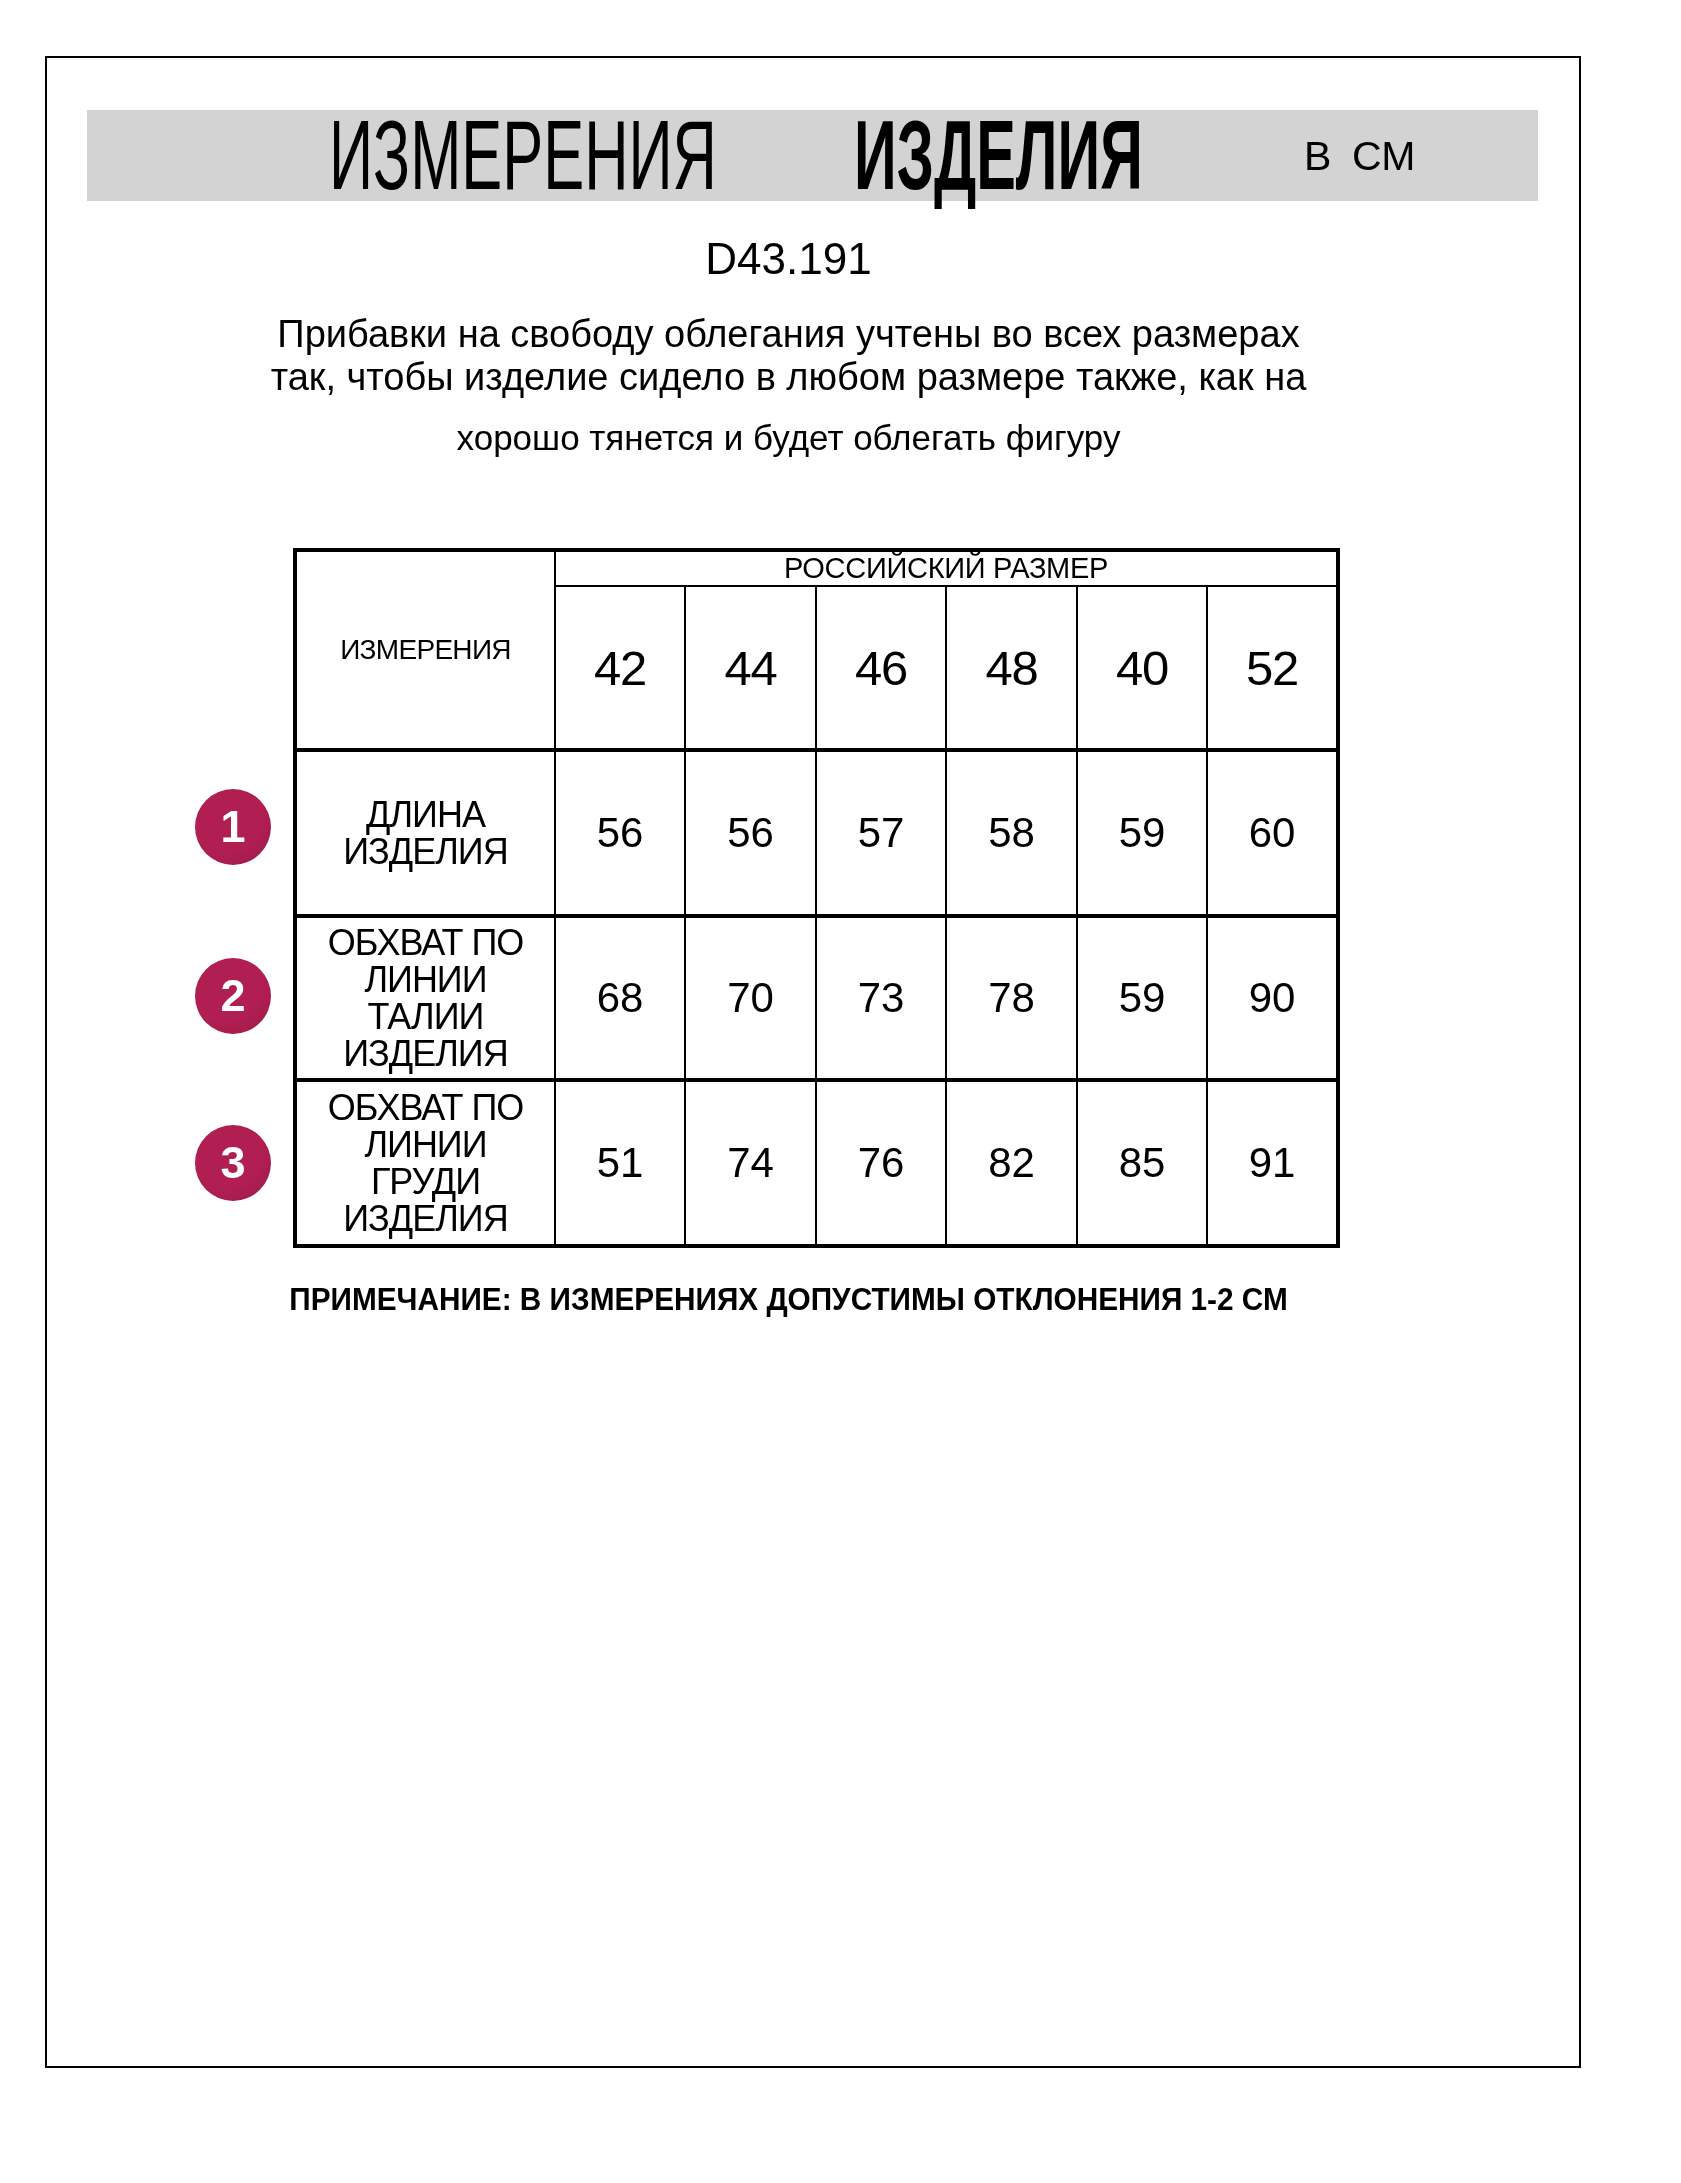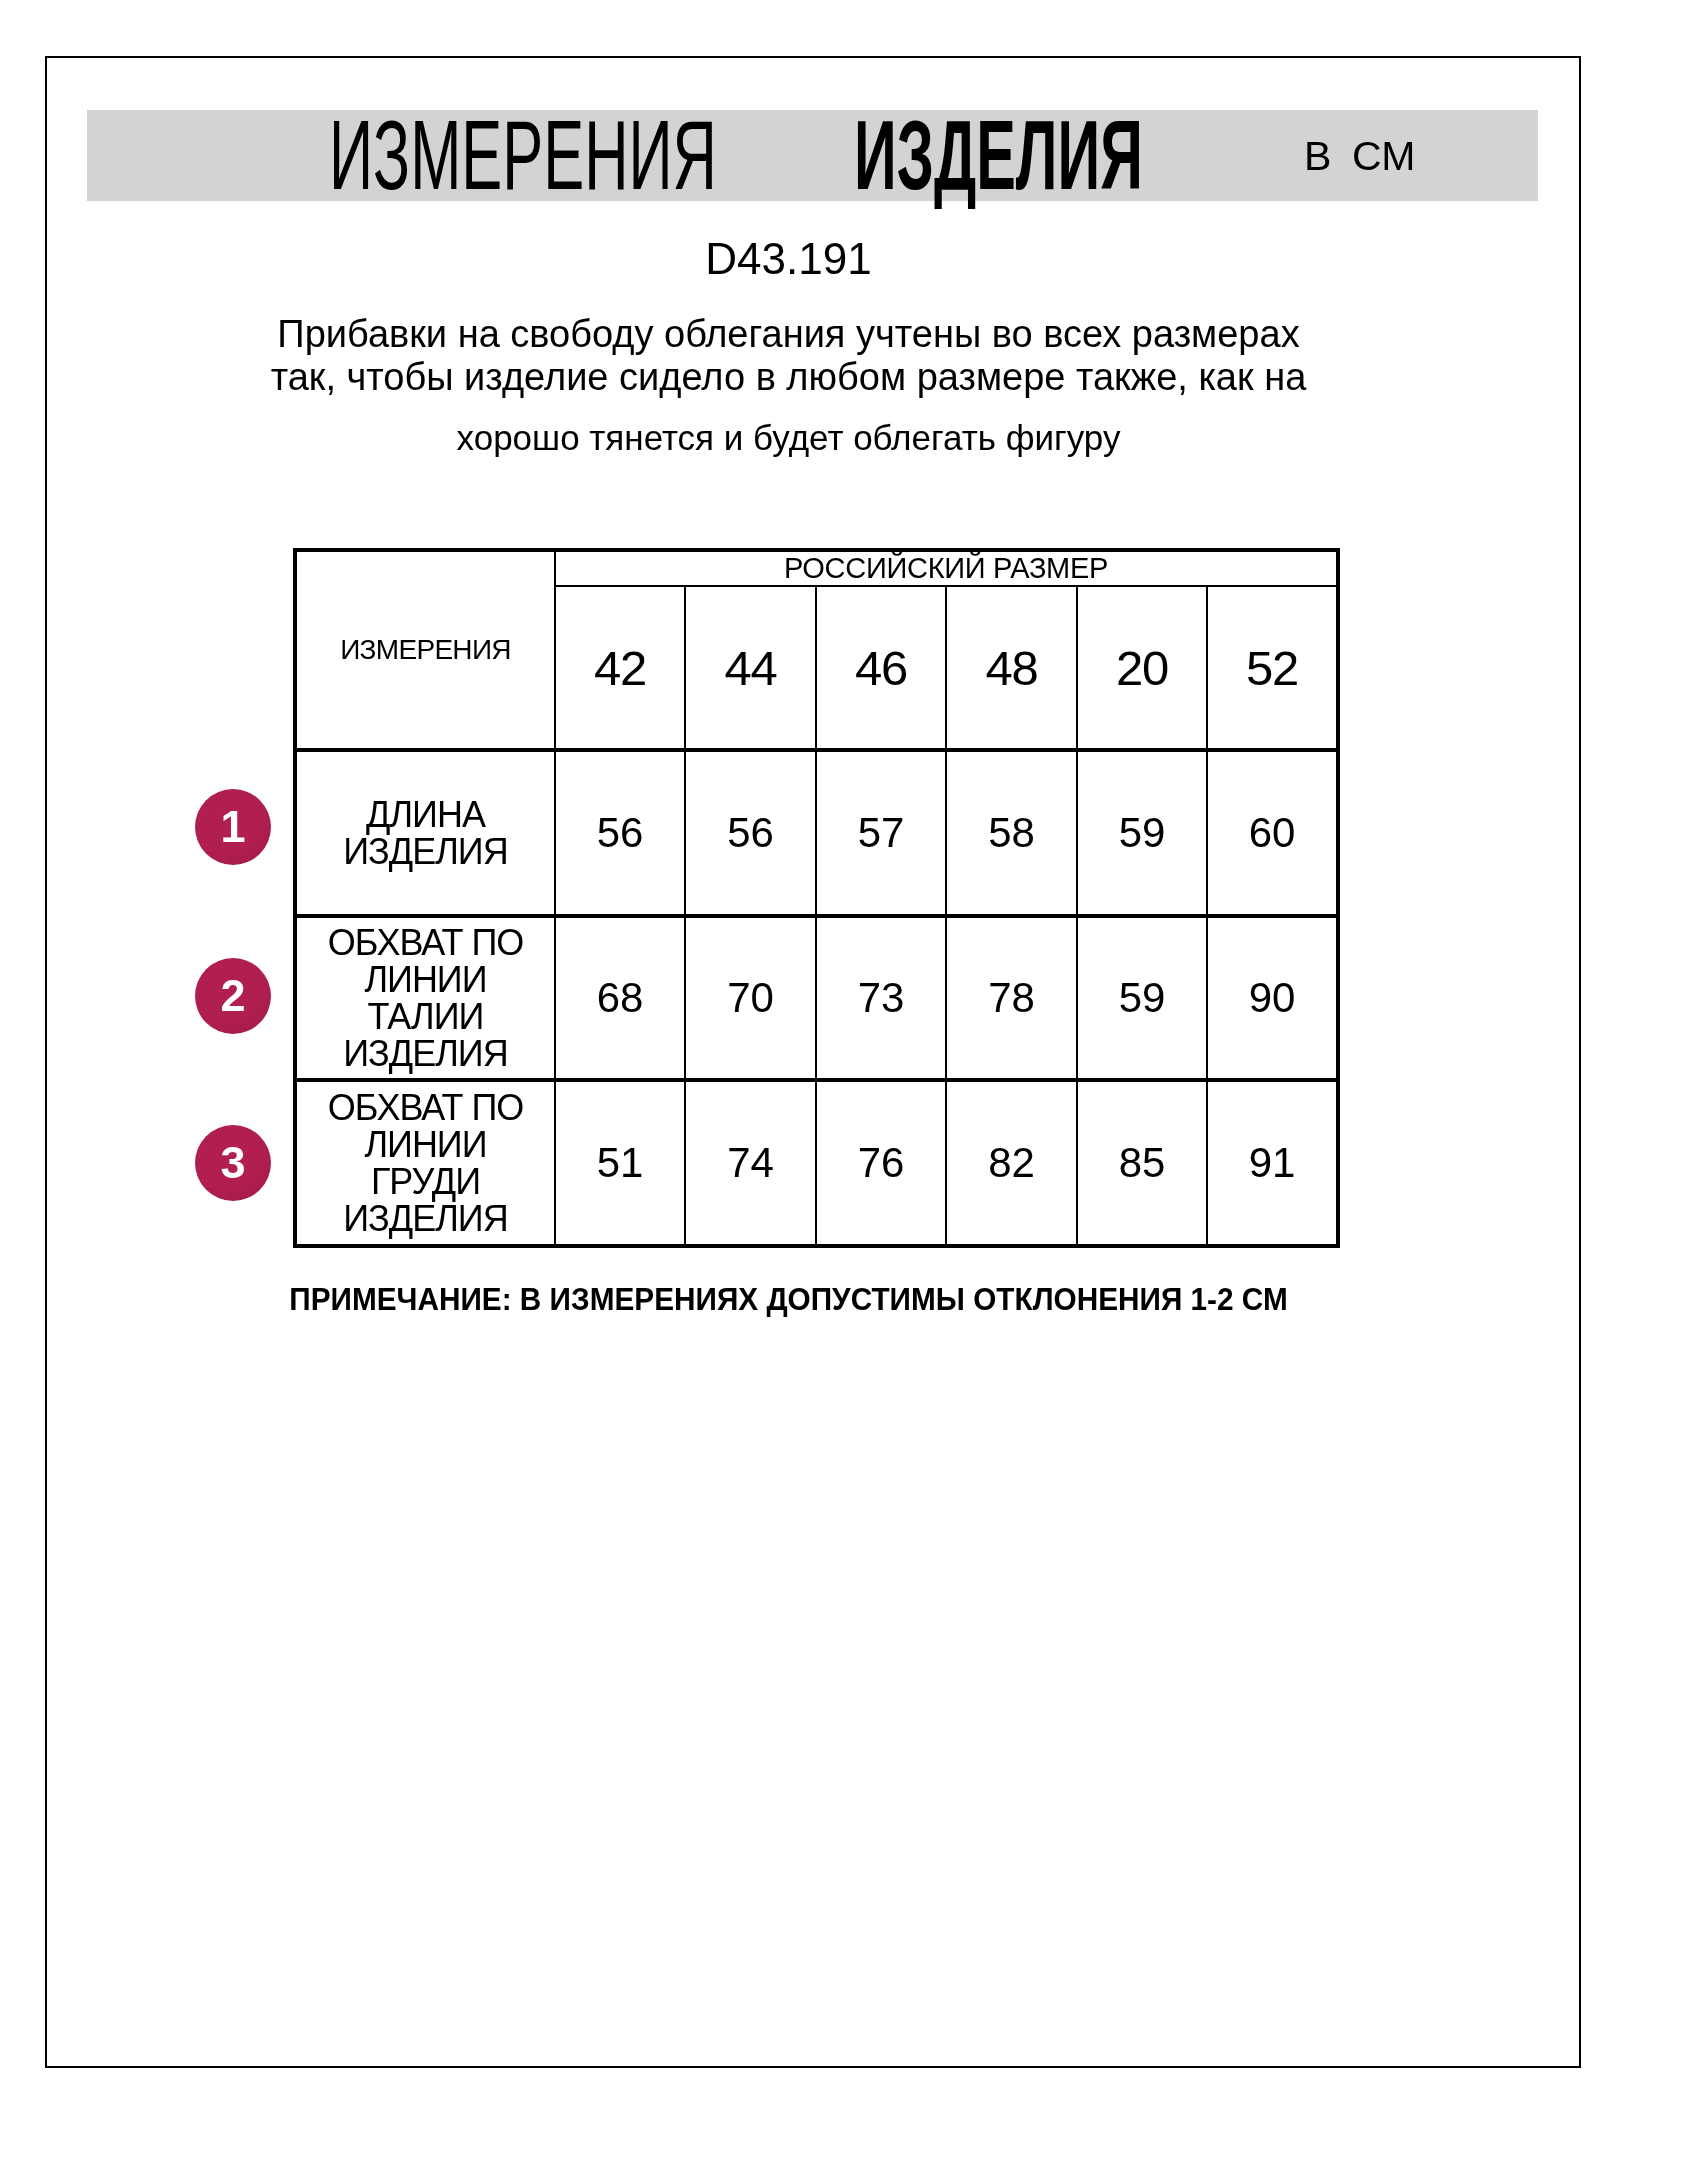--- a/index.html
+++ b/index.html
@@ -162,21 +162,21 @@
   <tbody>
       <tr class="row-group">
     <td class="corner-cell" rowspan="2">ИЗМЕРЕНИЯ</td>
     <td class="group-cell" colspan="6">РОССИЙСКИЙ РАЗМЕР</td>
   </tr>
   <tr class="row-sizes">
     <td class="size-cell">42</td>
     <td class="size-cell">44</td>
     <td class="size-cell">46</td>
     <td class="size-cell">48</td>
-    <td class="size-cell">20</td>
+    <td class="size-cell">40</td>
     <td class="size-cell">52</td>
   </tr>
   <tr class="row-body-1">
     <td class="label-cell"><span>ДЛИНА ИЗДЕЛИЯ</span></td>
     <td class="value-cell">56</td>
     <td class="value-cell">56</td>
     <td class="value-cell">57</td>
     <td class="value-cell">58</td>
     <td class="value-cell">59</td>
     <td class="value-cell">60</td>

